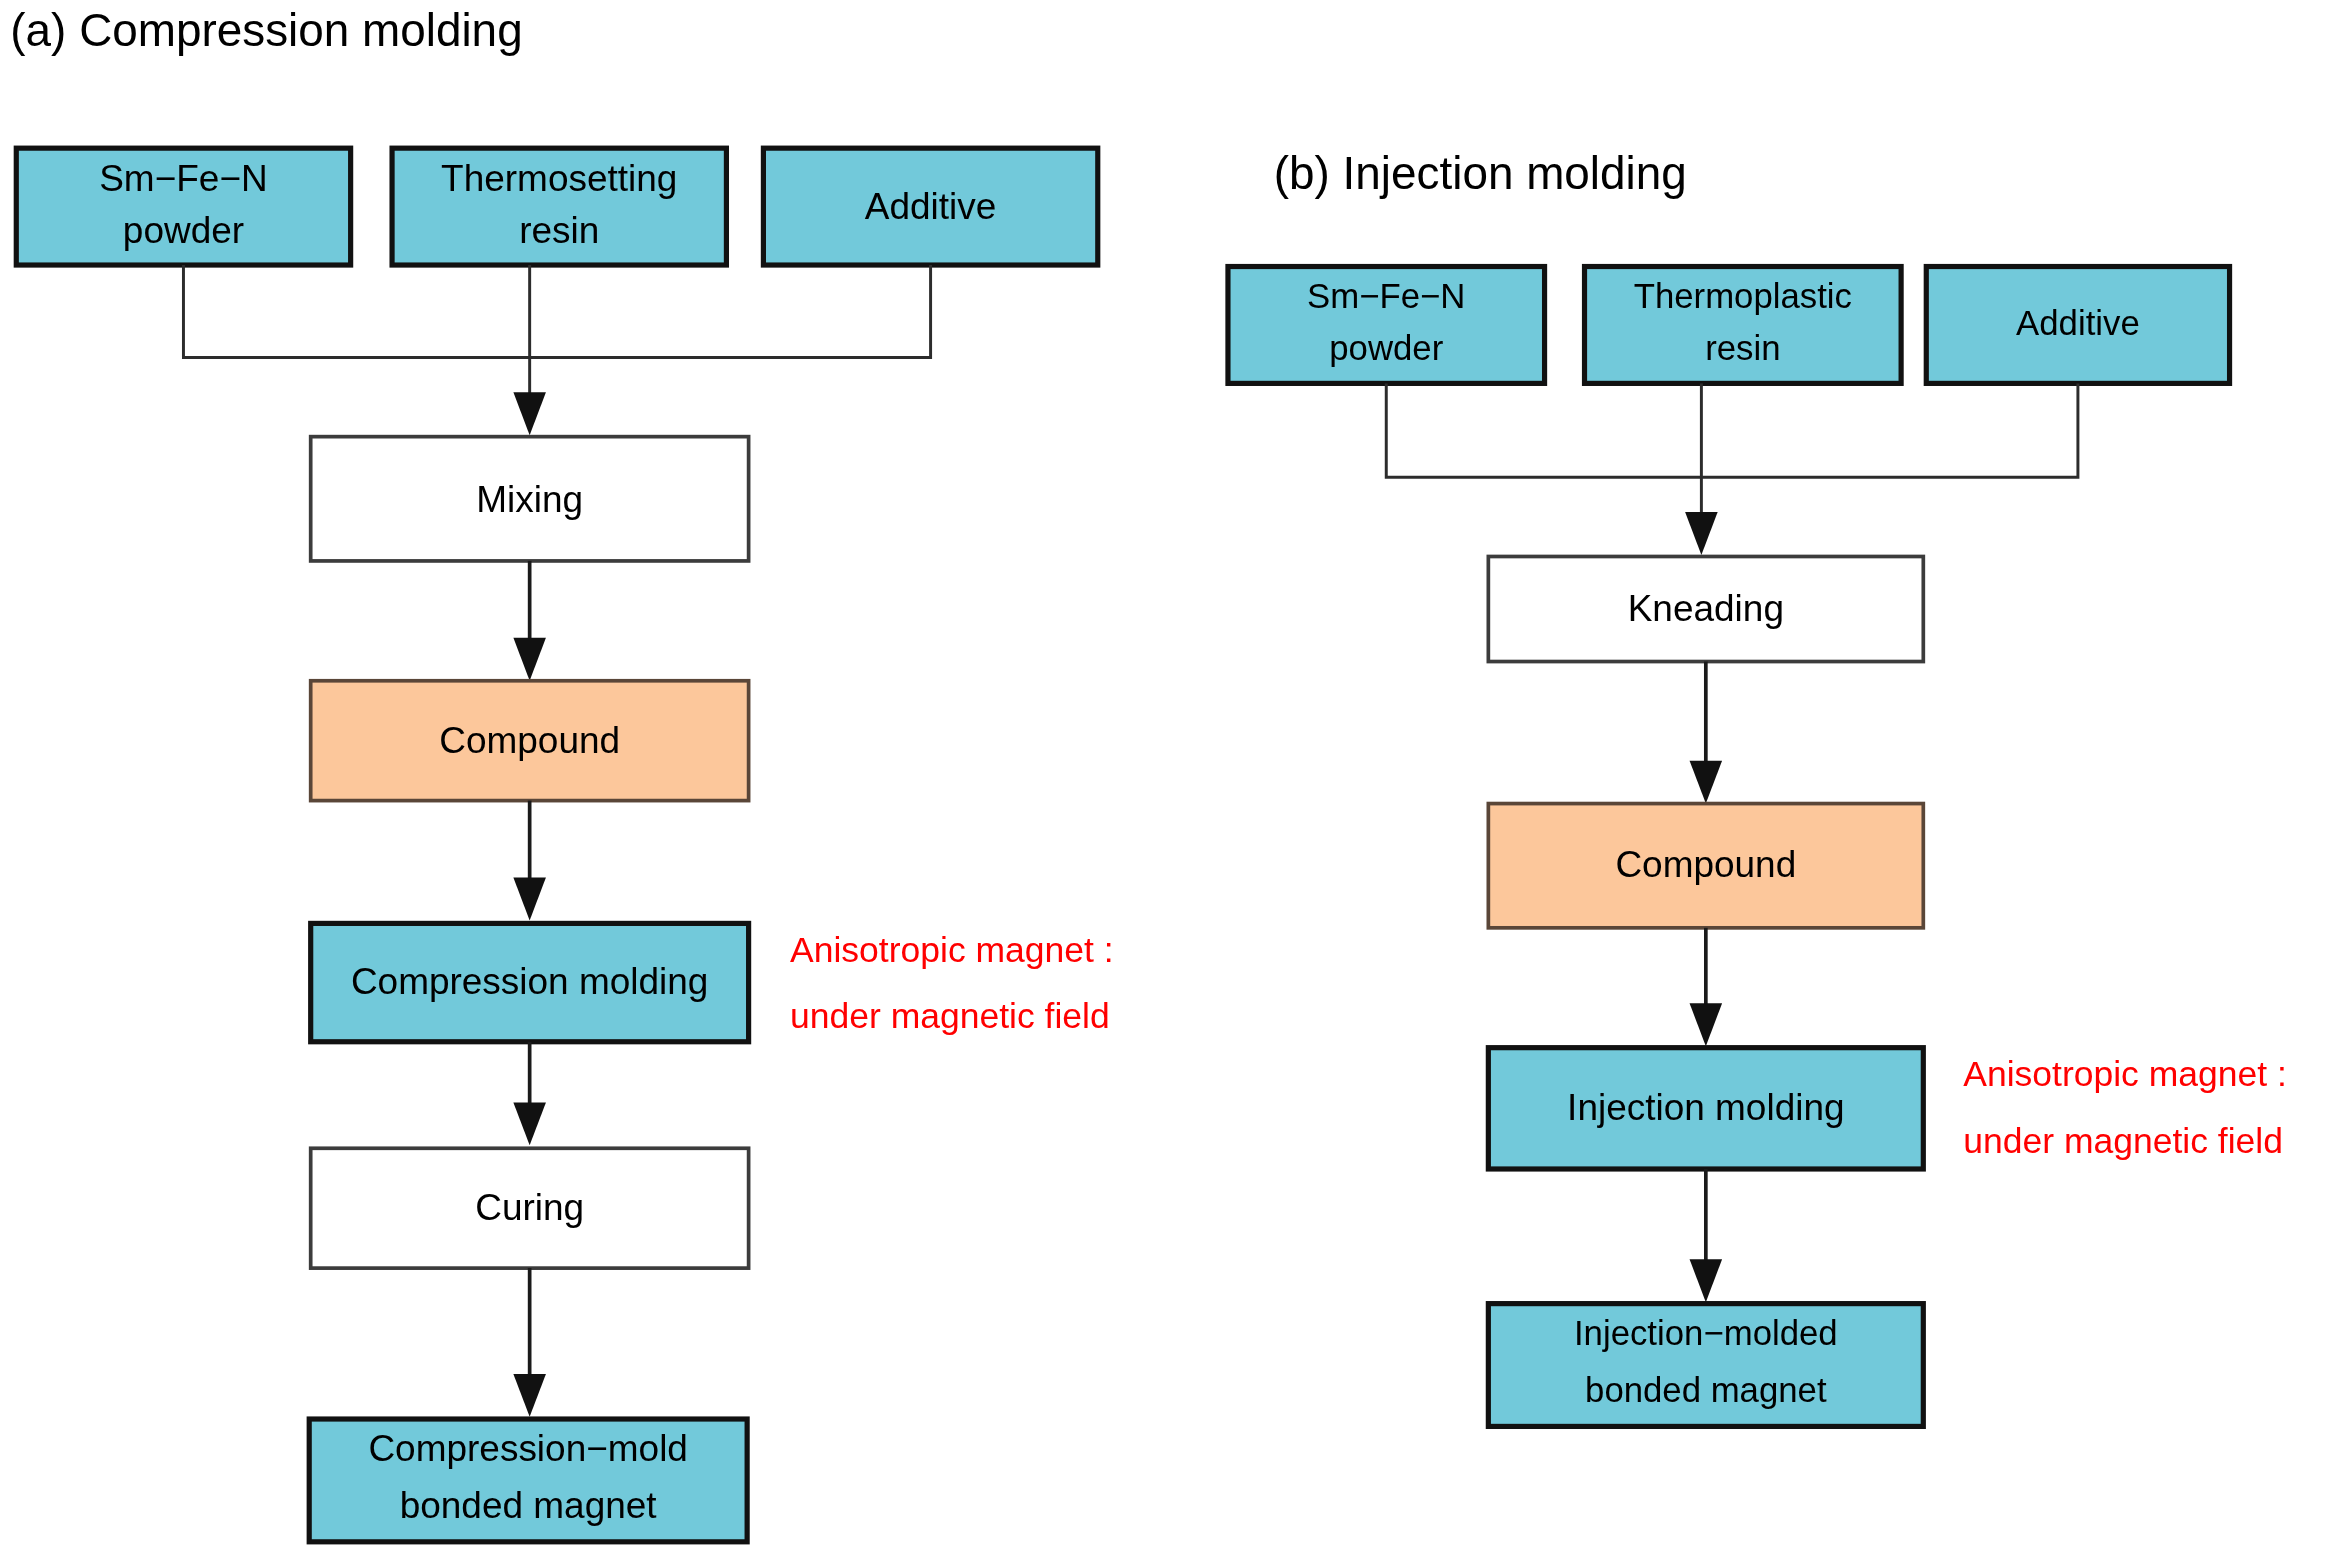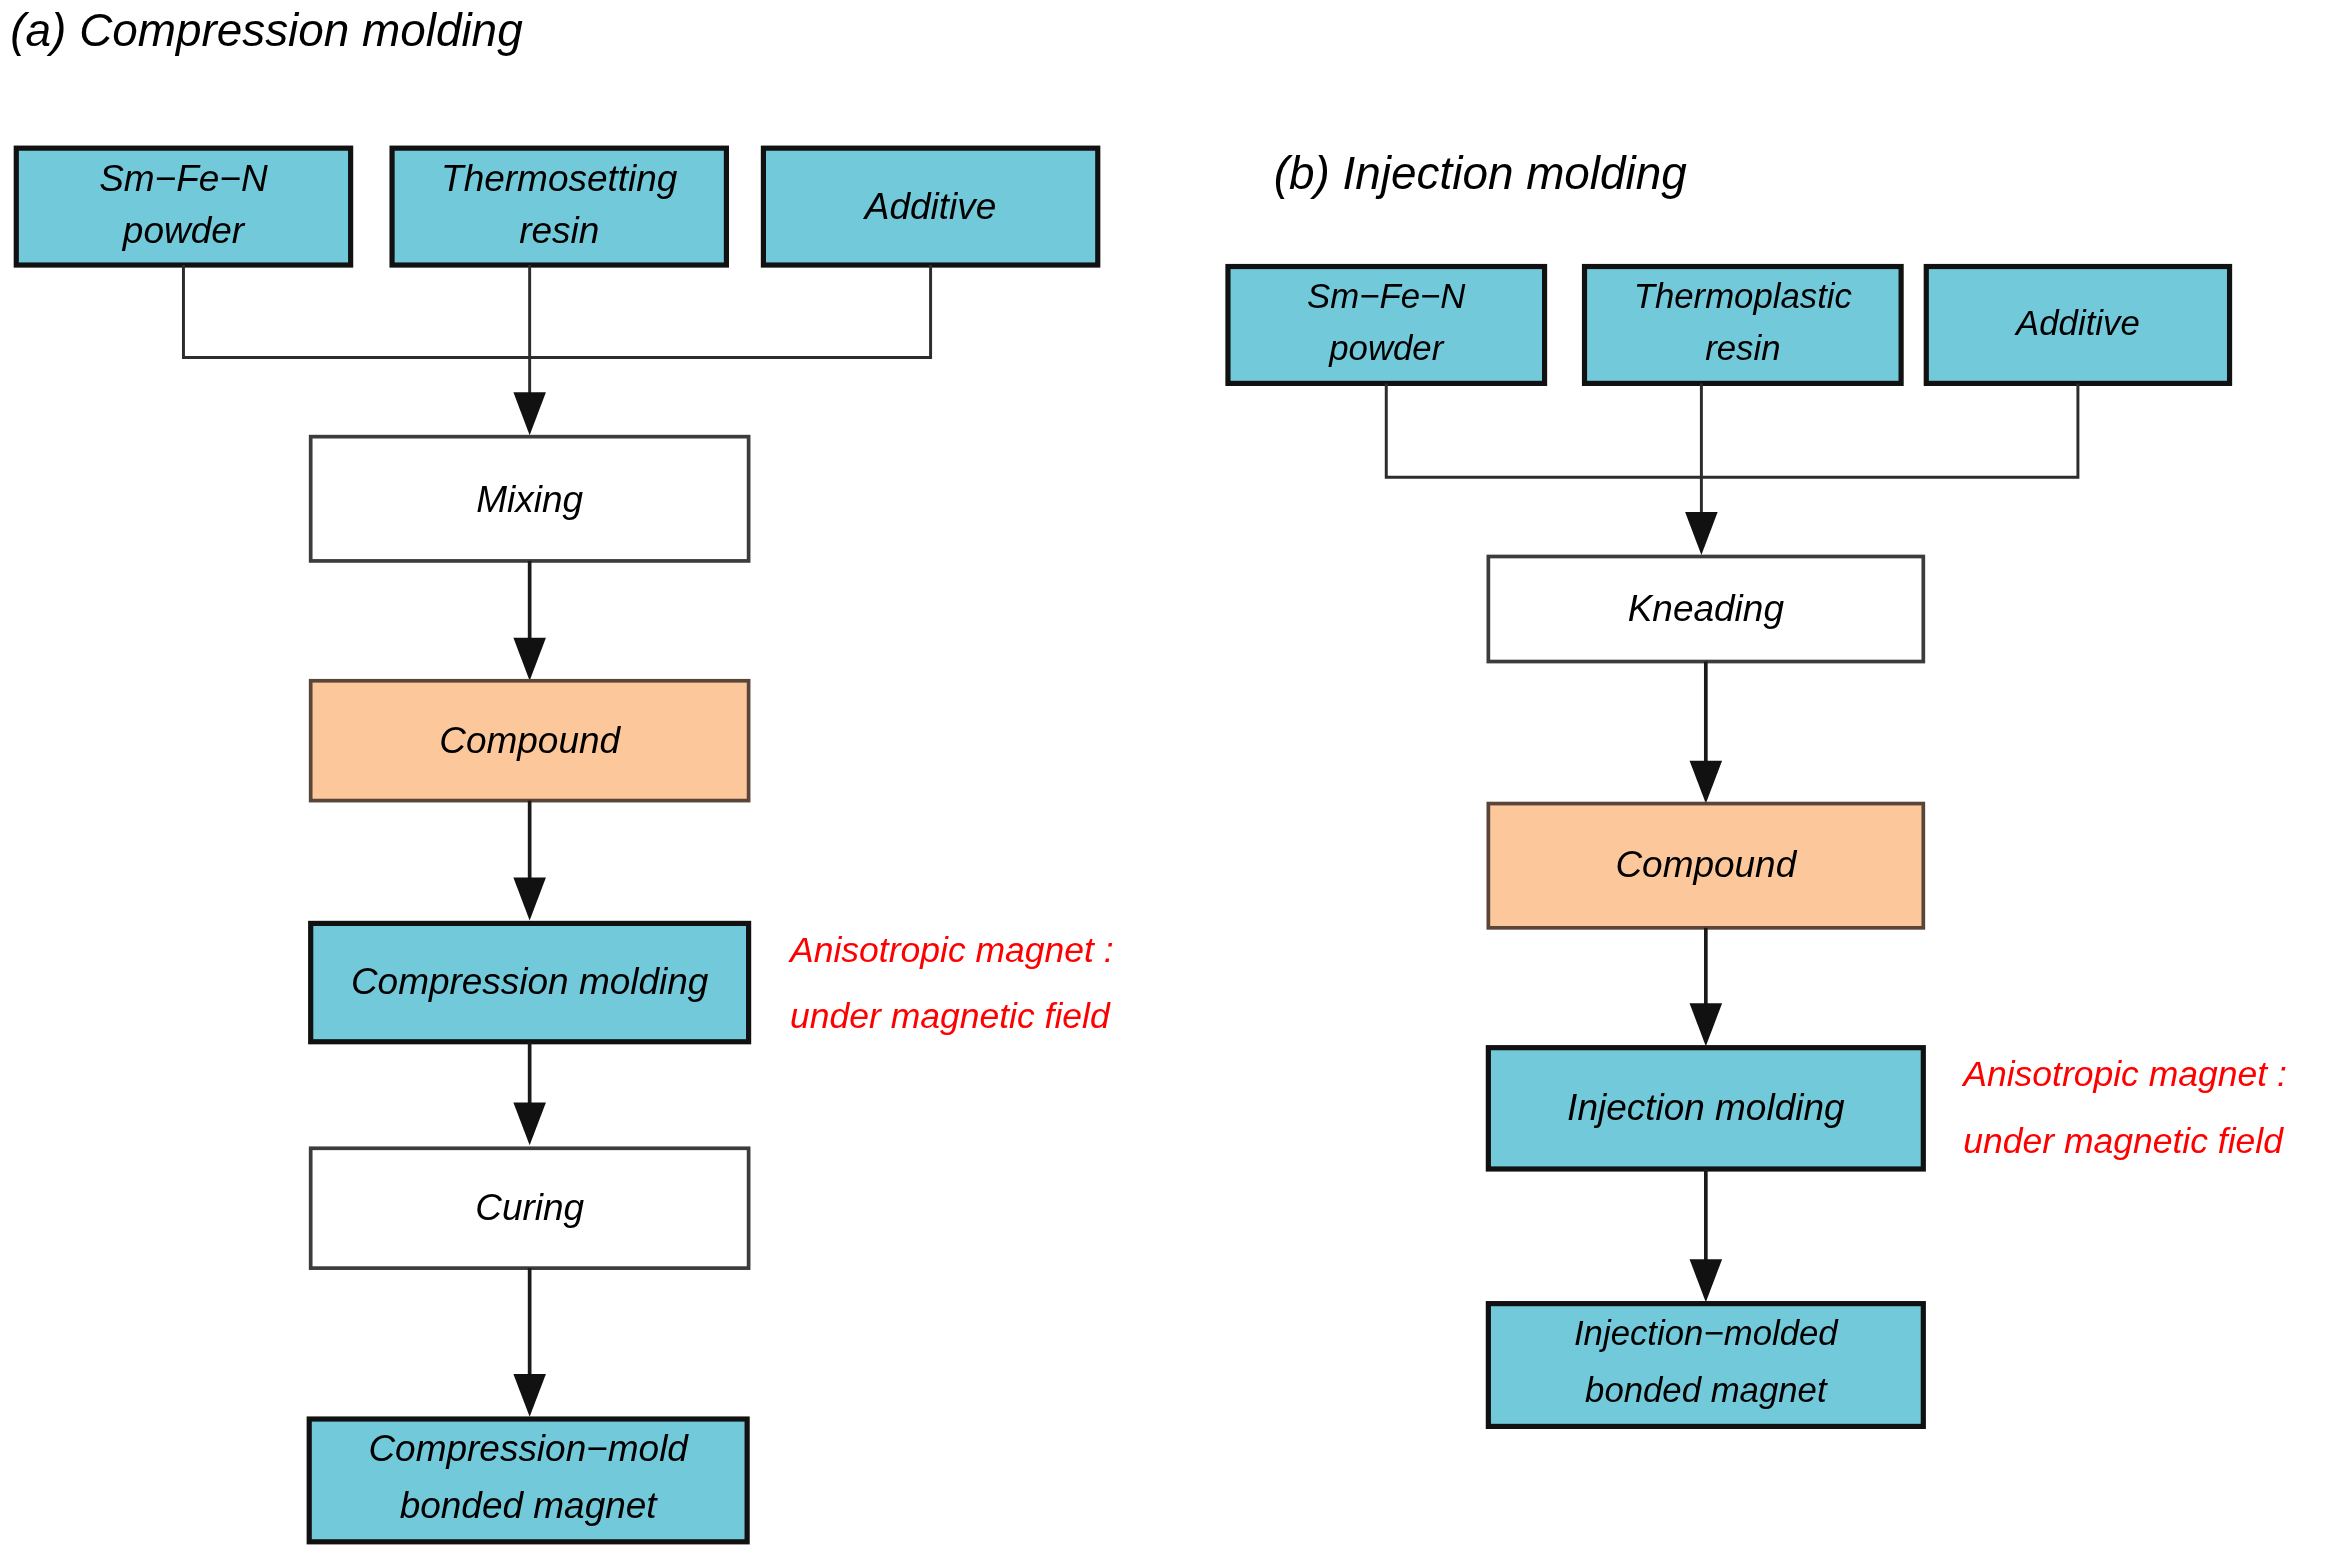--- a/index.html
+++ b/index.html
@@ -9,21 +9,20 @@
   }
   body {
     font-family: "Liberation Sans", sans-serif;
   }
   #page {
     position: relative;
     width: 2342px;
     height: 1562px;
     background: #ffffff;
     overflow: hidden;
-    font-style: italic;
   }
   #flow {
     position: absolute;
     left: 0;
     top: 0;
     width: 2342px;
     height: 1562px;
     display: block;
   }
   .panel-title {

